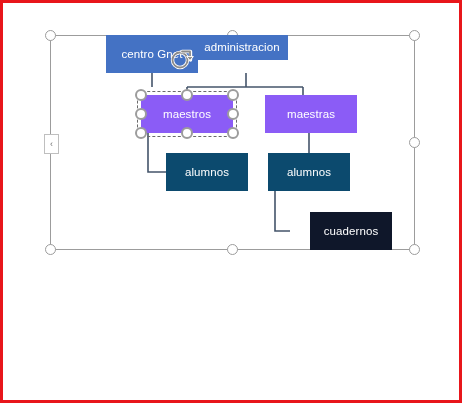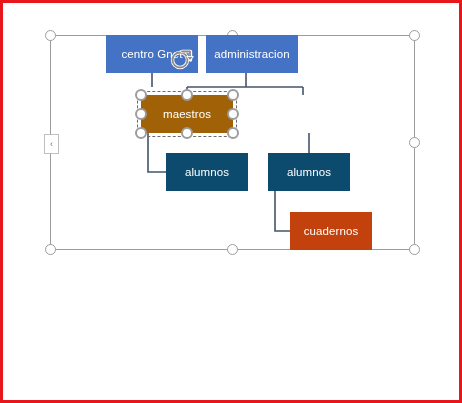--- a/index.html
+++ b/index.html
@@ -92,23 +92,23 @@
     justify-content: center;
     color: #ffffff;
     font-size: 11.5px;
     letter-spacing: .1px;
     box-sizing: border-box;
     text-align: center;
     line-height: 1.1;
     cursor: pointer;
   }
   .node.blue   { background: #4472c4; }
-  .node.navy   { background: #a16207; }
+  .node.navy   { background: #8b5cf6; }
   .node.gold   { background: #0c4a6e; }
-  .node.gray   { background: #c2410c; }
+  .node.gray   { background: #0f172a; margin-left: 20px; }
 
   
   .node.selected {
     outline: 1px dashed #6a6a6a;
     outline-offset: 3px;
   }
   .sel-handle {
     position: absolute;
     width: 12px;
     height: 12px;
@@ -166,37 +166,40 @@
     </div>
 
     <div class="pane-toggle">
       <span>‹</span>
     </div>
 
     <div class="node blue" style="left:103px; top:32px; width:92px; height:38px;">
       <span>centro Gnet</span>
     </div>
 
-    <div class="node blue" style="left:203px; top:32px; width:92px; height:38px;">
+    <div class="node blue" style="left:193px; top:32px; width:92px; height:25px;">
       <span>administracion</span>
     </div>
 
     <div class="node navy selected" style="left:138px; top:92px; width:92px; height:38px;">
       <span>maestros</span>
     </div>
 
     <span class="sel-handle" style="left:132px; top:86px;"></span>
     <span class="sel-handle" style="left:178px; top:86px;"></span>
     <span class="sel-handle" style="left:224px; top:86px;"></span>
     <span class="sel-handle" style="left:132px; top:105px;"></span>
     <span class="sel-handle" style="left:224px; top:105px;"></span>
     <span class="sel-handle" style="left:132px; top:124px;"></span>
     <span class="sel-handle" style="left:178px; top:124px;"></span>
     <span class="sel-handle" style="left:224px; top:124px;"></span>
 
+    <div class="node navy" style="left:262px; top:92px; width:92px; height:38px;">
+      <span>maestras</span>
+    </div>
 
     <div class="node gold" style="left:163px; top:150px; width:82px; height:38px;">
       <span>alumnos</span>
     </div>
 
     <div class="node gold" style="left:265px; top:150px; width:82px; height:38px;">
       <span>alumnos</span>
     </div>
 
     <div class="node gray" style="left:287px; top:209px; width:82px; height:38px;">

